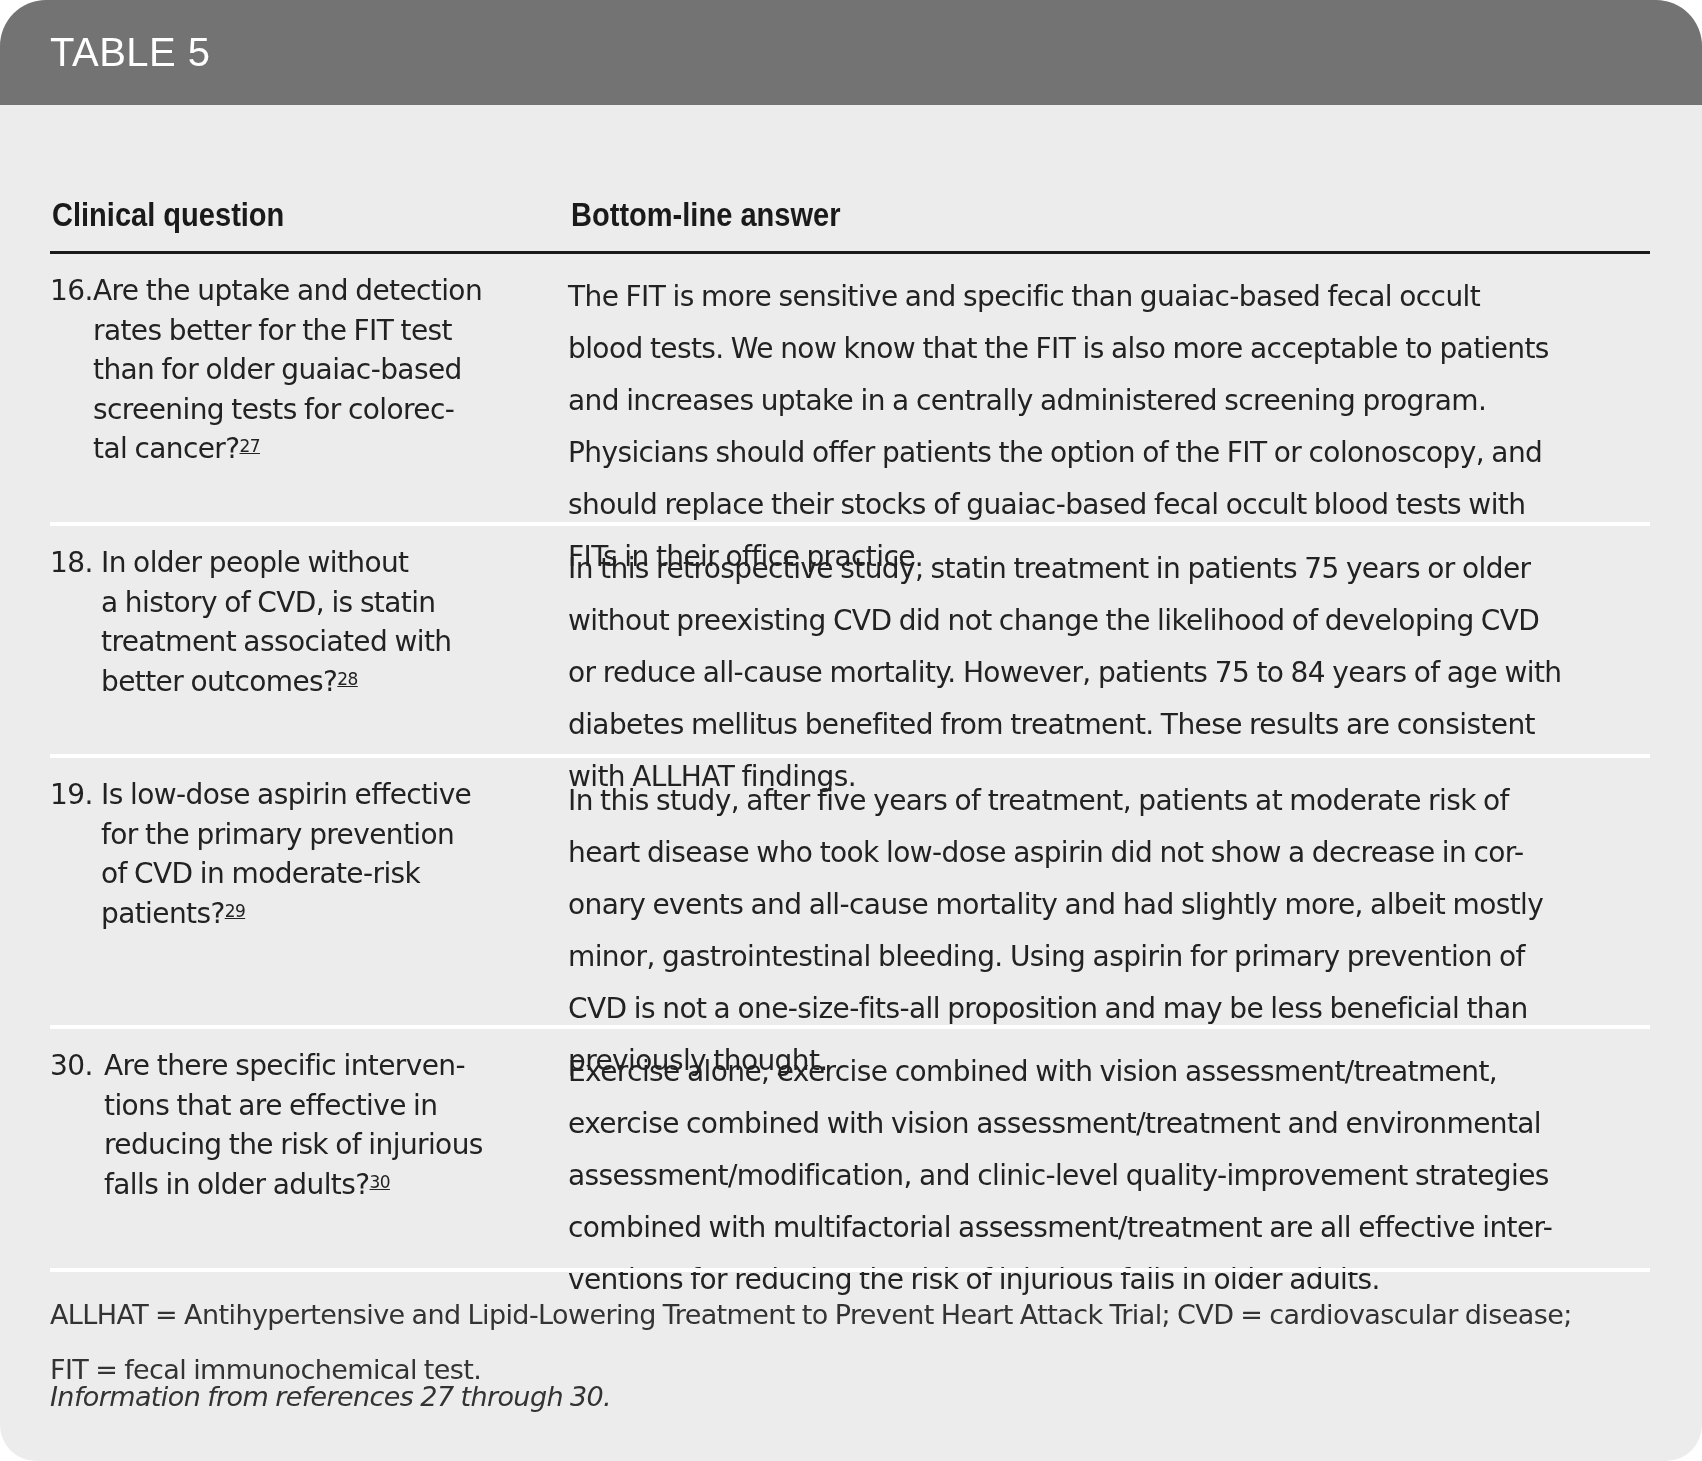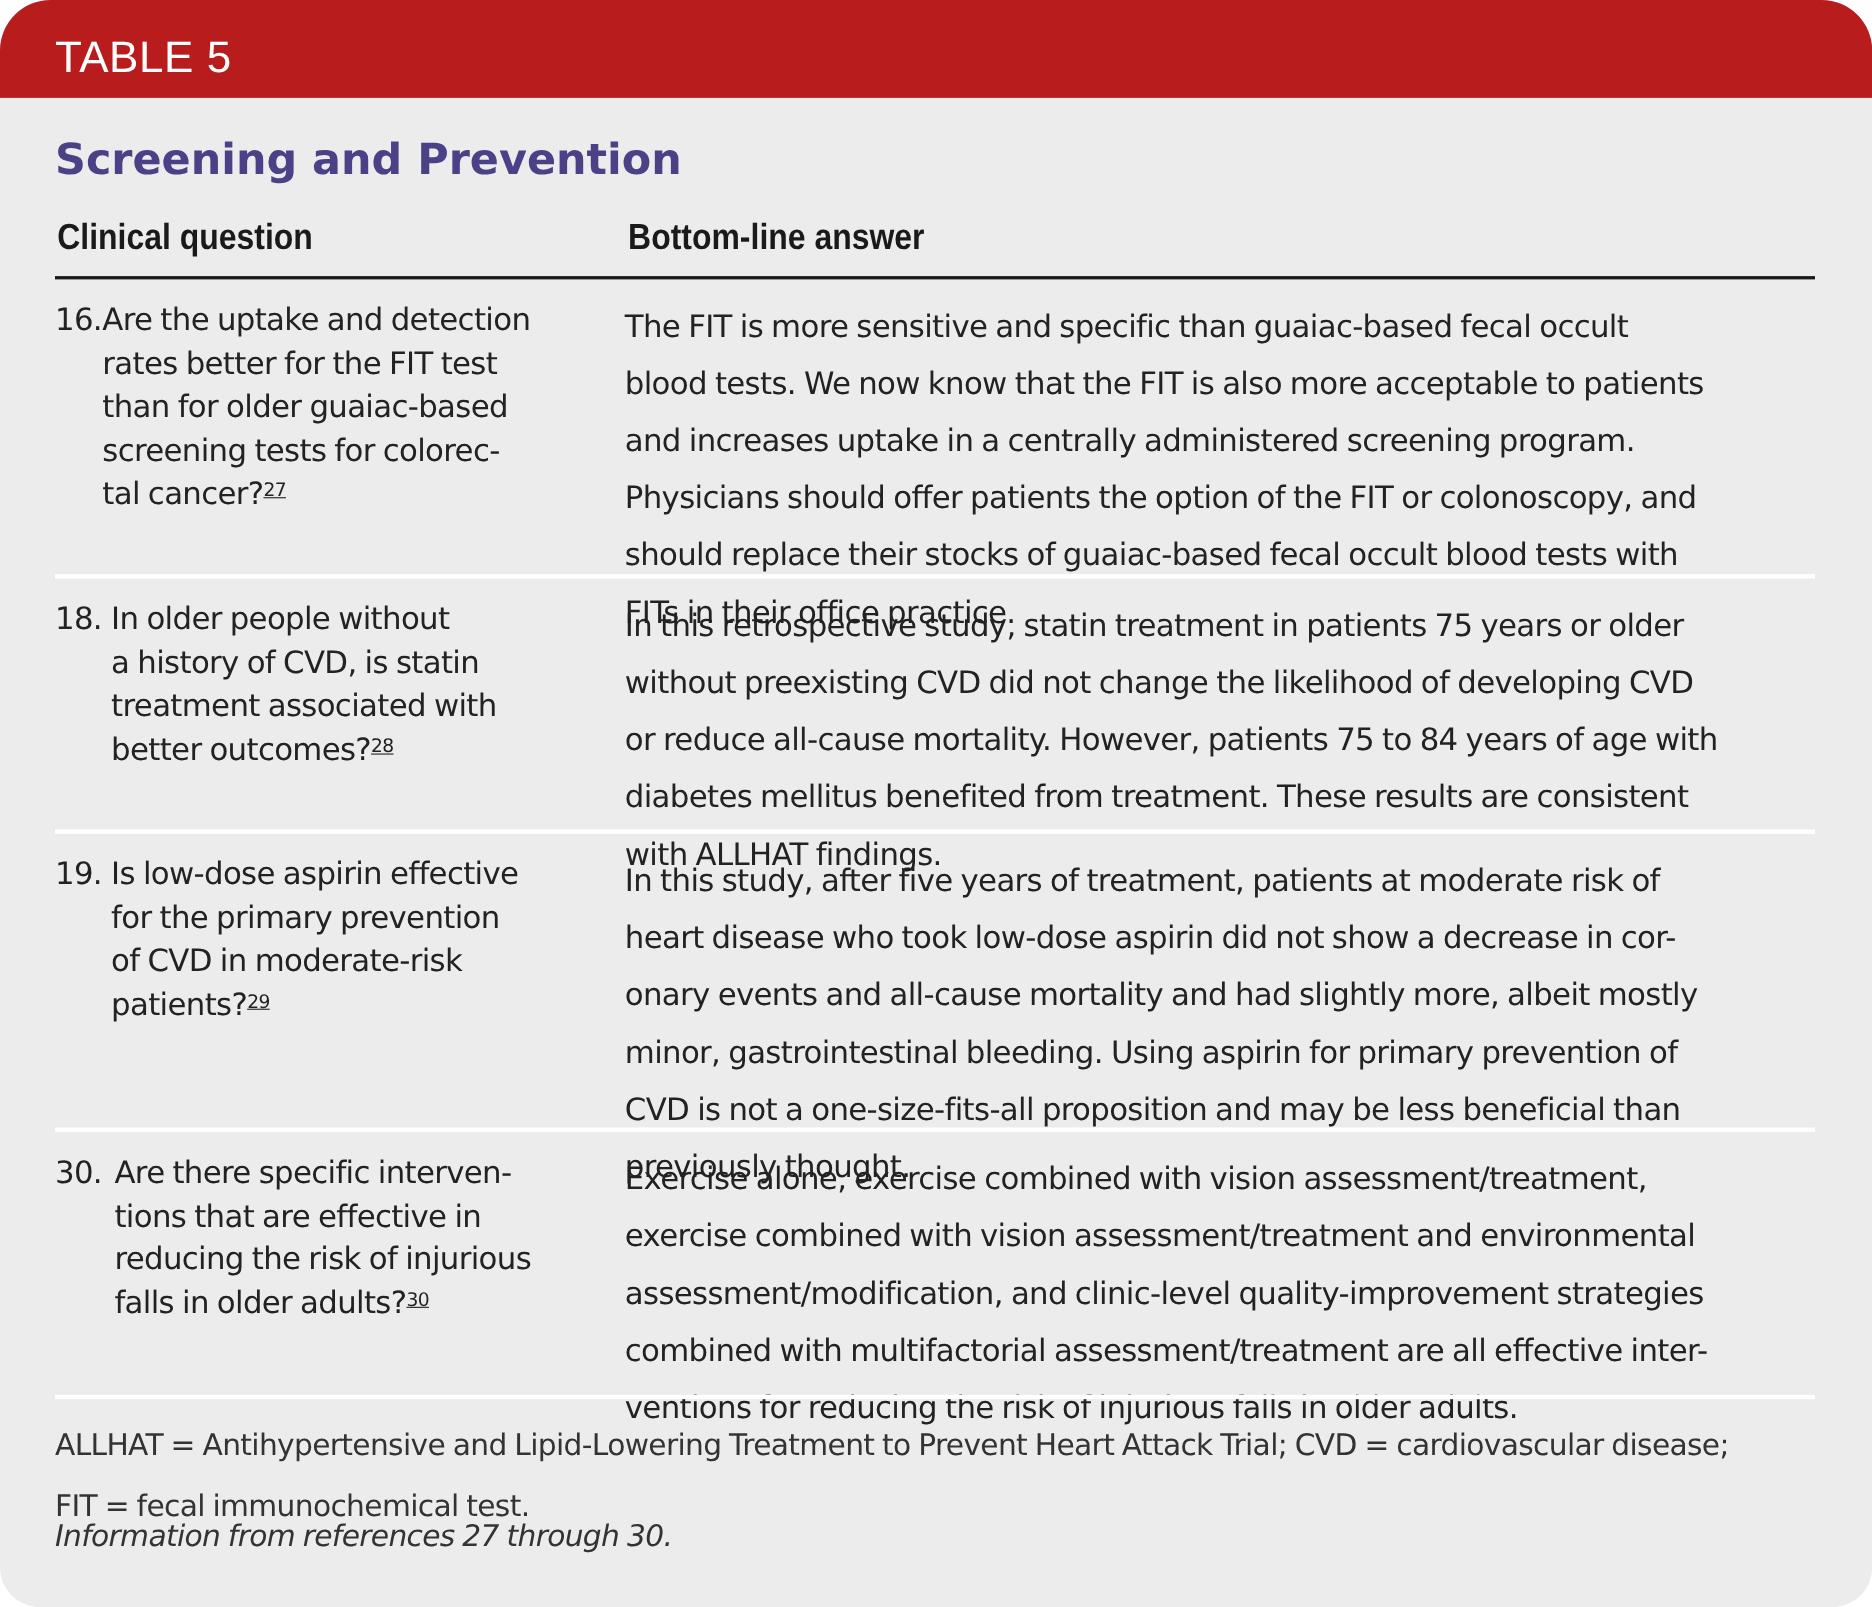--- a/index.html
+++ b/index.html
@@ -3,22 +3,22 @@
 <meta charset="utf-8">
 <style>
   html, body { margin: 0; padding: 0; background: #ffffff; }
   body { width: 1702px; height: 1461px; position: relative; overflow: hidden;
          font-family: "DejaVu Sans", sans-serif; }
   .card {
     position: absolute; left: 0; top: 0; width: 1702px; height: 1461px;
     background: #ececed; border-radius: 46px 46px 36px 36px; overflow: hidden;
   }
   .band {
-    position: absolute; left: 0; top: 0; width: 1702px; height: 89px;
-    background: #b91c1c;
+    position: absolute; left: 0; top: 0; width: 1702px; height: 105px;
+    background: #737373;
   }
   .band-title {
     position: absolute; left: 50px; top: 30px; color: #ffffff;
     font-family: "Liberation Sans", sans-serif; font-size: 40px; font-weight: normal;
     letter-spacing: 0.5px;
   }
   .section-title {
     position: absolute; left: 50px; top: 123px; color: #4a4186;
     font-family: "DejaVu Sans", sans-serif; font-weight: bold; font-size: 39px;
     letter-spacing: 0px;
@@ -58,21 +58,20 @@
   }
 </style>
 </head>
 <body>
 
 <div class="card">
   <div class="band">
     <div class="band-title">TABLE 5</div>
   </div>
 
-  <div class="section-title">Screening and Prevention</div>
 
   <div class="col-head q">Clinical question</div>
   <div class="col-head a">Bottom-line answer</div>
   <div class="rule-dark"></div>
 
   <div class="row" style="top:271px;">
     <div class="q-cell">
       <span class="q-num">16.</span>
       <span class="q-text" style="padding-left:43px;"><span>Are the uptake and detection
 rates better for the FIT test

